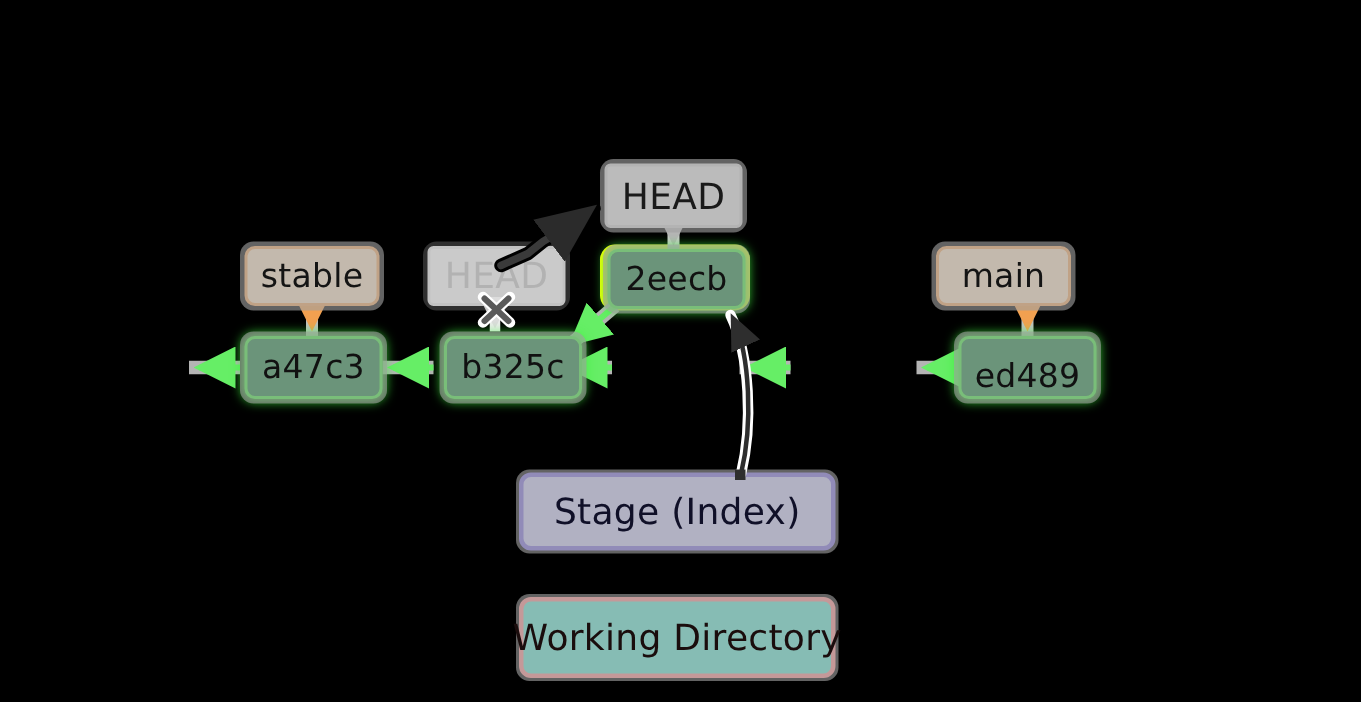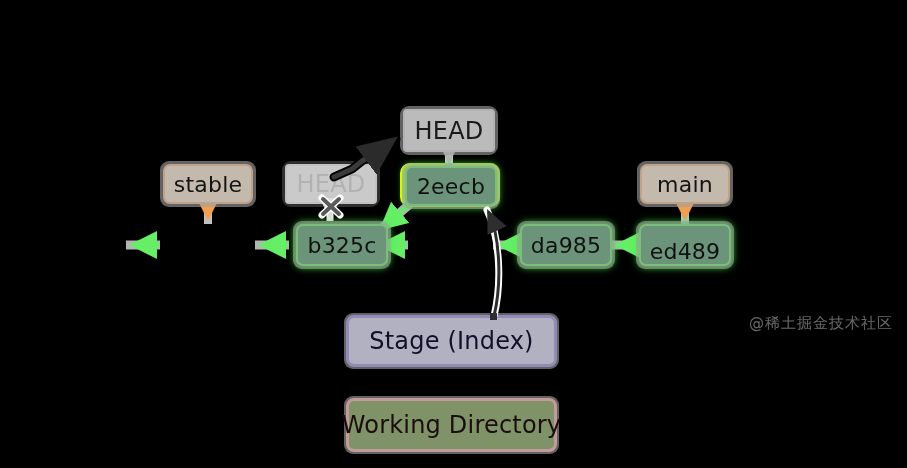--- a/index.html
+++ b/index.html
@@ -95,21 +95,21 @@
     background: #ccccfa;
     border-color: #7a6ae0;
     border-width: 3px;
     color: #101028;
     font-size: 24px;
     border-radius: 8px;
   }
 
   
   .workdir {
-    background: #4d7c0f;
+    background: #5eead4;
     border-color: #ff8f8f;
     border-width: 3px;
     color: #1a0d0d;
     font-size: 24px;
     border-radius: 8px;
   }
 
   
   .halo {
     position: absolute;
@@ -227,33 +227,33 @@
   </div>
 
   <div class="node headbox ghost" style="left:285px; top:143px; width:92px; height:40px;">
     <span>HEAD</span>
   </div>
 
   <div class="node branch" style="left:163px; top:143px; width:90px; height:40px;">
     <span>stable</span>
   </div>
 
-  <div class="node branch" style="left:640px; top:143px; width:90px; height:40px;align-items:center;">
+  <div class="node branch" style="left:624px; top:143px; width:90px; height:40px;align-items:center;">
     <span>main</span>
   </div>
 
+  <div class="node commit" style="left:163px; top:203px; width:92px; height:42px;">
+    <span>a47c3</span>
+  </div>
 
   <div class="node commit" style="left:296px; top:203px; width:92px; height:42px;">
     <span>b325c</span>
   </div>
 
 
-  <div class="node commit" style="left:520px; top:203px; width:92px; height:42px;">
-    <span>da985</span>
-  </div>
 
   <div class="node commit" style="left:639px; top:203px; width:92px; height:42px;align-items:flex-end;">
     <span>ed489</span>
   </div>
 
   <div class="node commit" style="left:405px; top:145px; width:92px; height:40px;">
     <span>2eecb</span>
   </div>
 
   <div class="node stage" style="left:346px; top:294px; width:211px; height:52px;">
@@ -286,15 +286,14 @@
     </g>
 
     <g>
       <line x1="322" y1="177" x2="340" y2="194" stroke="#ffffff" stroke-width="7" stroke-linecap="round"></line>
       <line x1="340" y1="177" x2="322" y2="194" stroke="#ffffff" stroke-width="7" stroke-linecap="round"></line>
       <line x1="323" y1="178" x2="339" y2="193" stroke="#5a5a5a" stroke-width="4" stroke-linecap="round"></line>
       <line x1="339" y1="178" x2="323" y2="193" stroke="#5a5a5a" stroke-width="4" stroke-linecap="round"></line>
     </g>
   </svg>
 
-  <div id="watermark">@稀土掘金技术社区</div>
 
 </div>
 
 </body></html>

